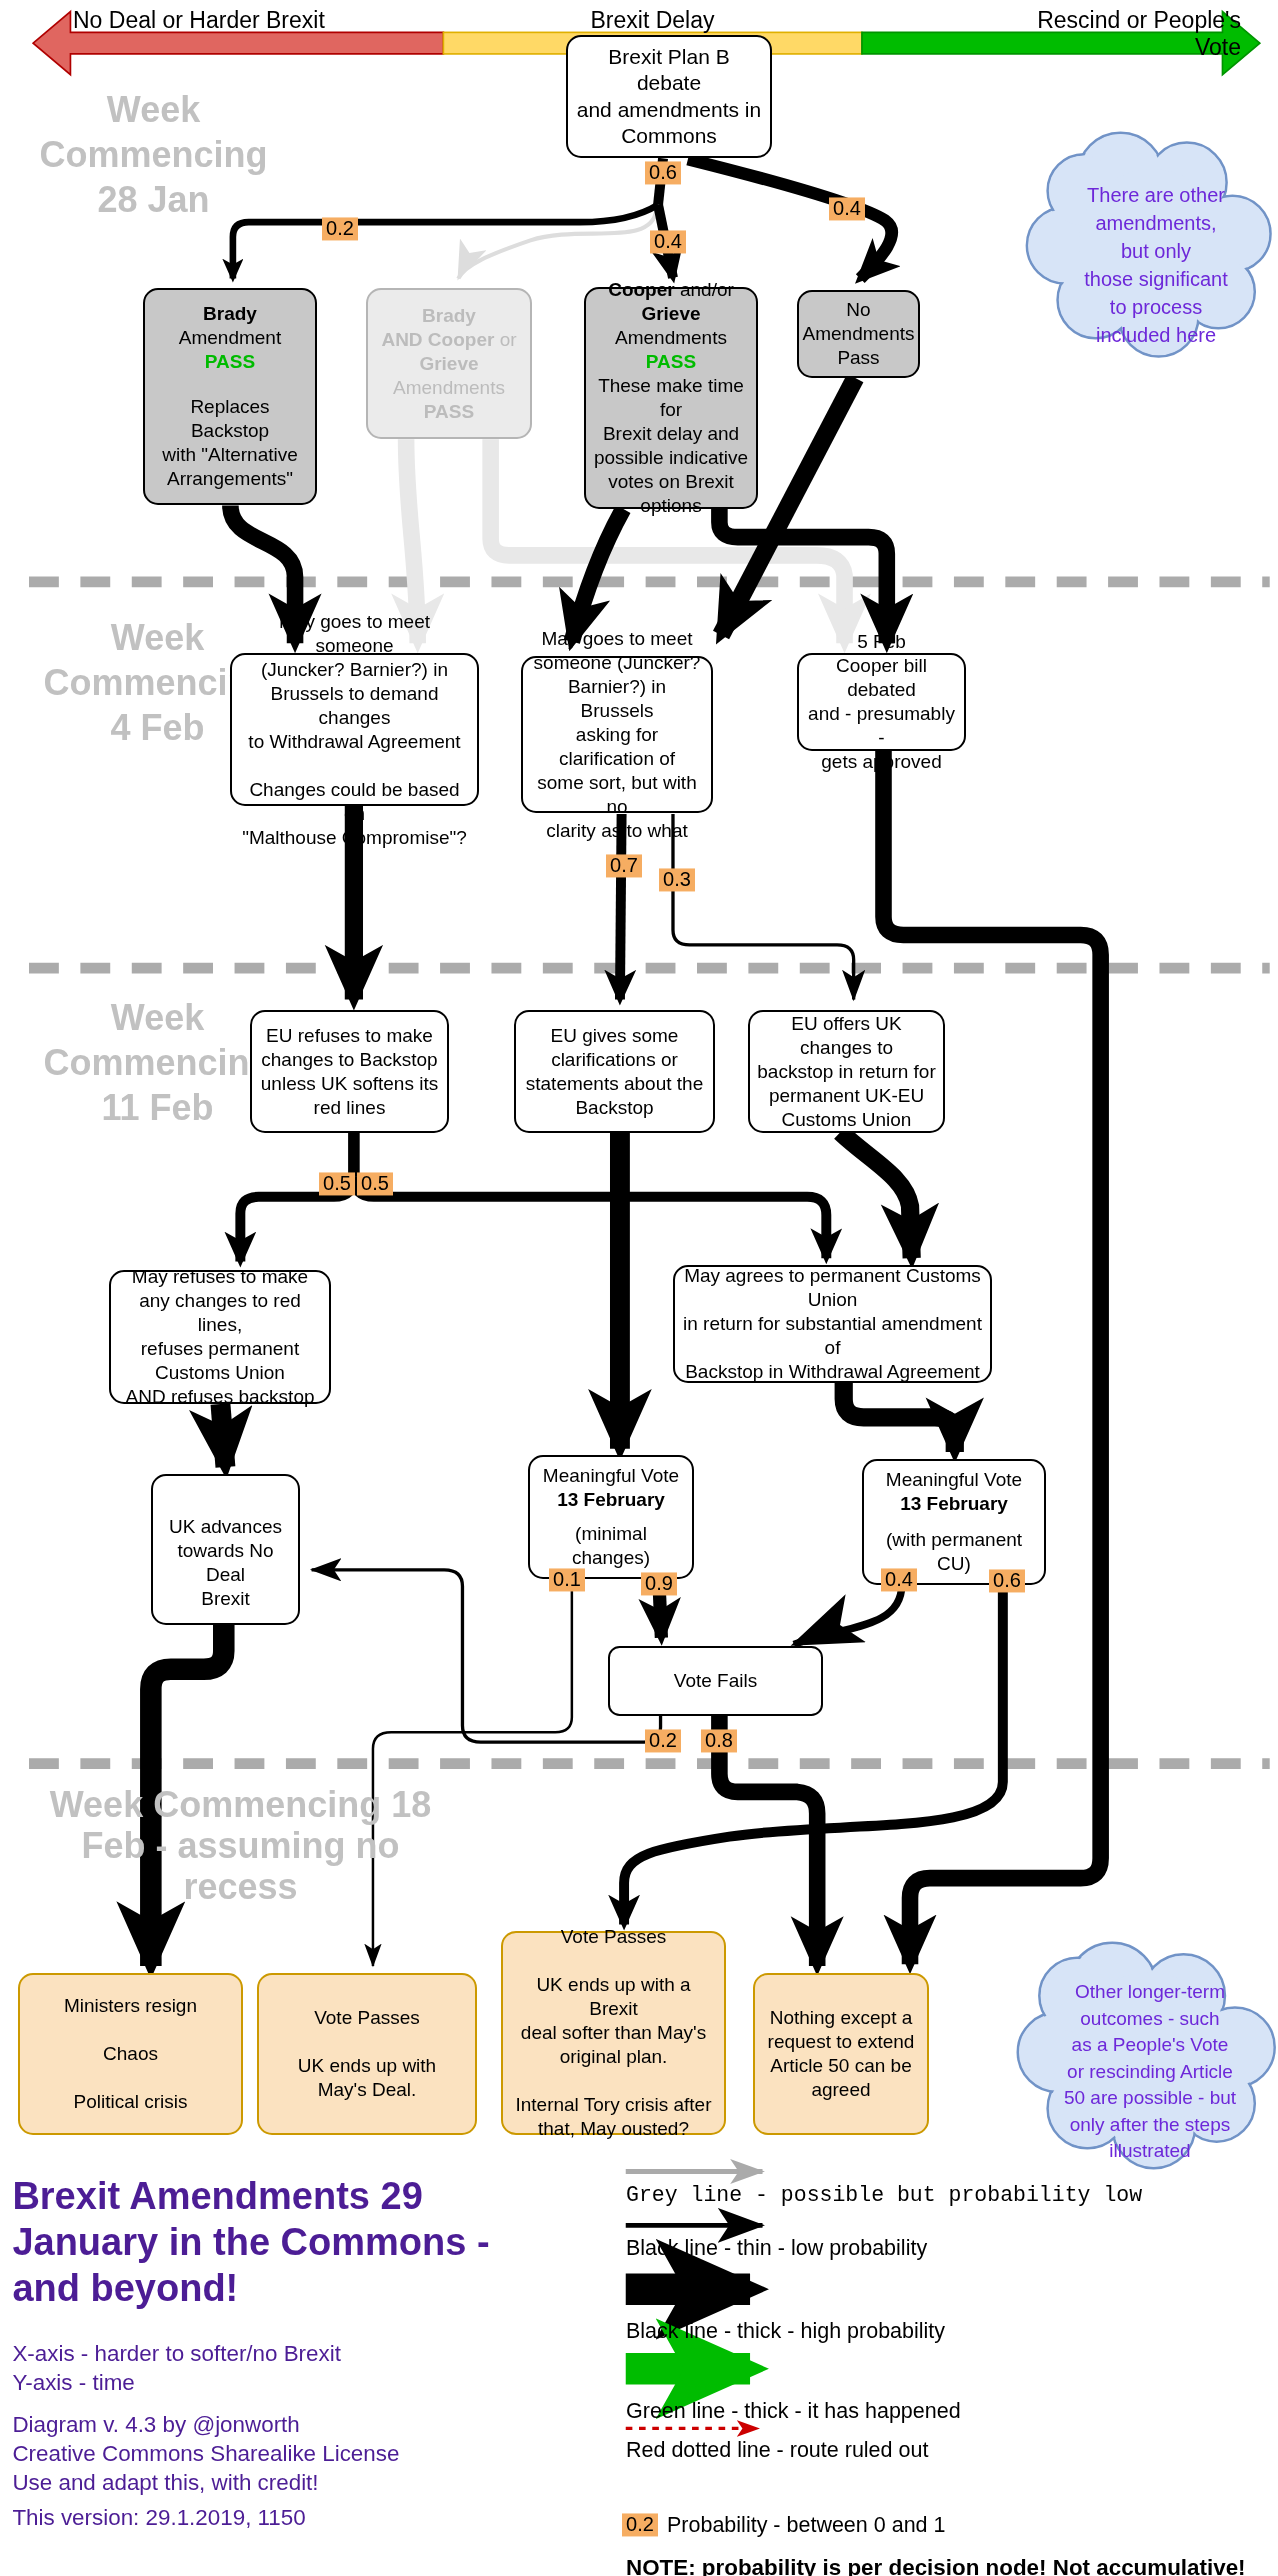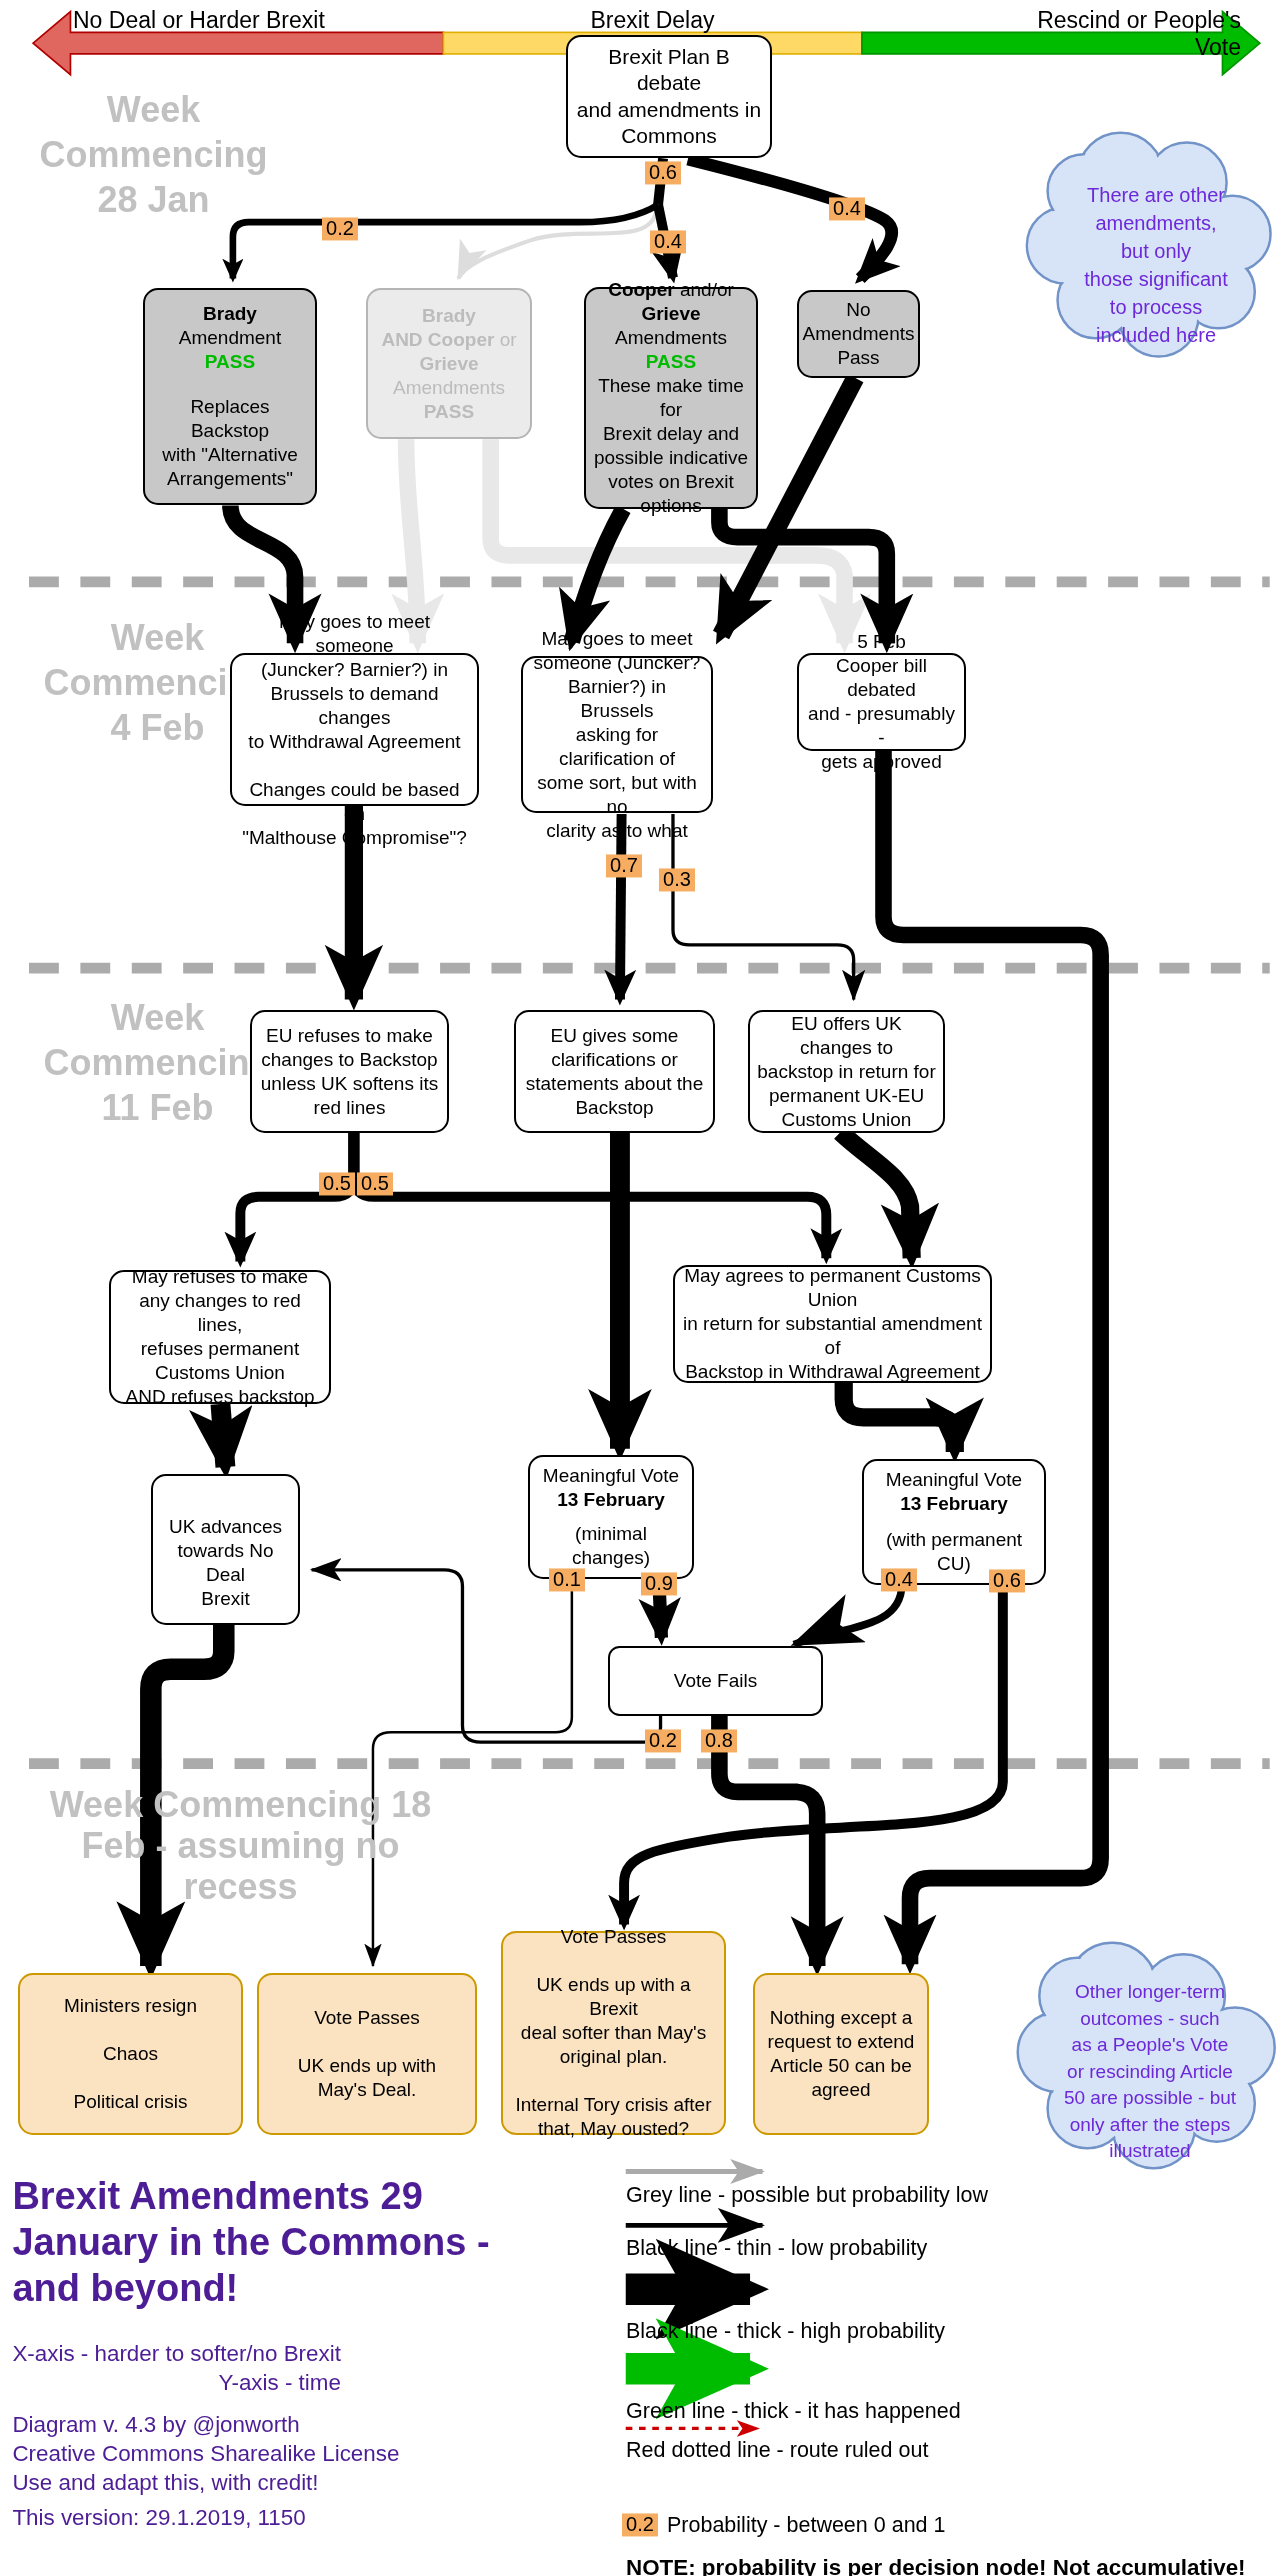--- a/index.html
+++ b/index.html
@@ -353,28 +353,28 @@
 <span class="chip" style="left:567px;top:1580px;">0.1</span>
 <span class="chip" style="left:659px;top:1584px;">0.9</span>
 <span class="chip" style="left:899px;top:1580px;">0.4</span>
 <span class="chip" style="left:1007px;top:1581px;">0.6</span>
 <span class="chip" style="left:663px;top:1741px;">0.2</span>
 <span class="chip" style="left:719px;top:1741px;">0.8</span>
 
 <div class="titleblock b" style="left:12.4px;top:2173px;font-size:38px;line-height:46px;">Brexit Amendments 29
 January in the Commons -
 and beyond!</div>
-<div class="titleblock" style="left:12.4px;top:2339px;font-size:22.4px;line-height:29px;text-align:right;">X-axis - harder to softer/no Brexit
+<div class="titleblock" style="left:12.4px;top:2339px;font-size:22.4px;line-height:29px;">X-axis - harder to softer/no Brexit
 Y-axis - time</div>
 <div class="titleblock" style="left:12.4px;top:2410px;font-size:22.4px;line-height:29px;">Diagram v. 4.3 by @jonworth
 Creative Commons Sharealike License
 Use and adapt this, with credit!</div>
 <div class="titleblock" style="left:12.4px;top:2505px;font-size:22.4px;">This version: 29.1.2019, 1150</div>
 
-<div class="legendtext" style="left:626px;top:2183px;">Grey line - possible but probability low</div>
+<div class="legendtext" style="left:626px;top:2183px;font-family:Liberation Mono, monospace;">Grey line - possible but probability low</div>
 <div class="legendtext" style="left:626px;top:2236px;">Black line - thin - low probability</div>
 <div class="legendtext" style="left:626px;top:2319px;">Black line - thick - high probability</div>
 <div class="legendtext" style="left:626px;top:2399px;">Green line - thick - it has happened</div>
 <div class="legendtext" style="left:626px;top:2438px;">Red dotted line - route ruled out</div>
 <span class="chip" style="left:640px;top:2525px;">0.2</span>
 <div class="legendtext" style="left:667px;top:2513px;">Probability - between 0 and 1</div>
 <div class="legendtext b" style="left:626px;top:2543px;font-size:22.4px;margin-top:12px;">NOTE: probability is per decision node! Not accumulative!</div>
 
 </div>
 

